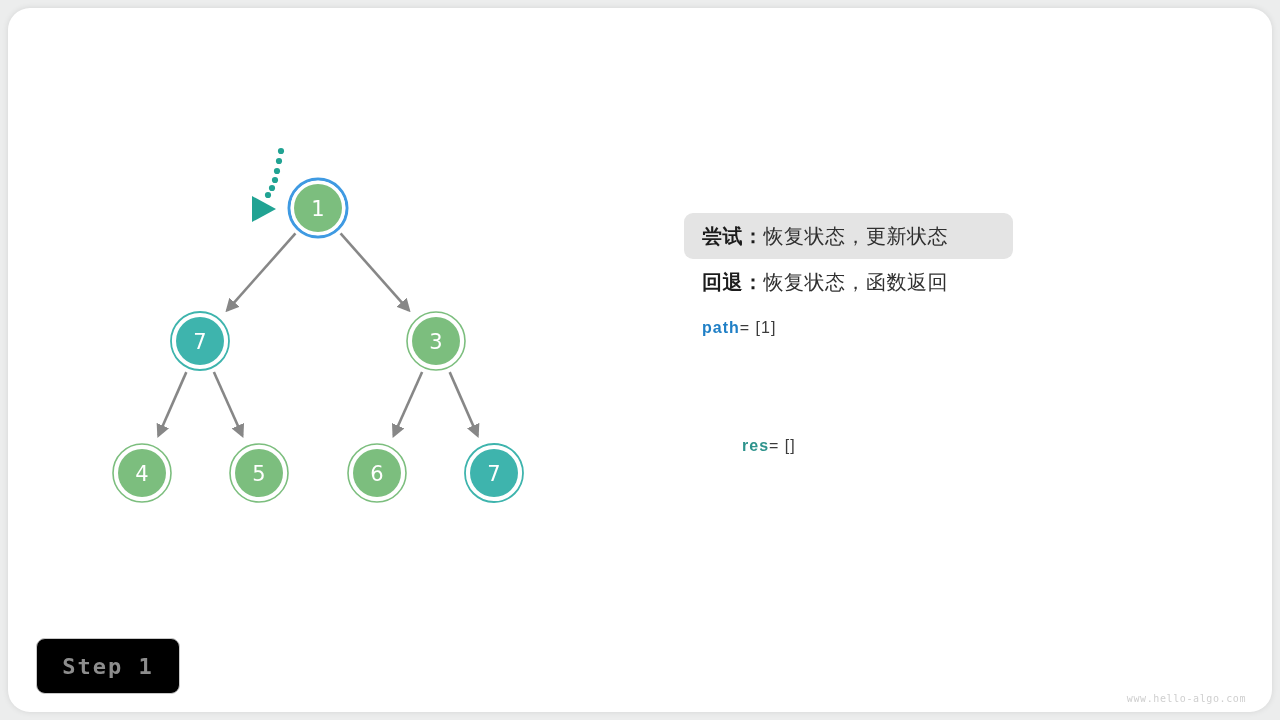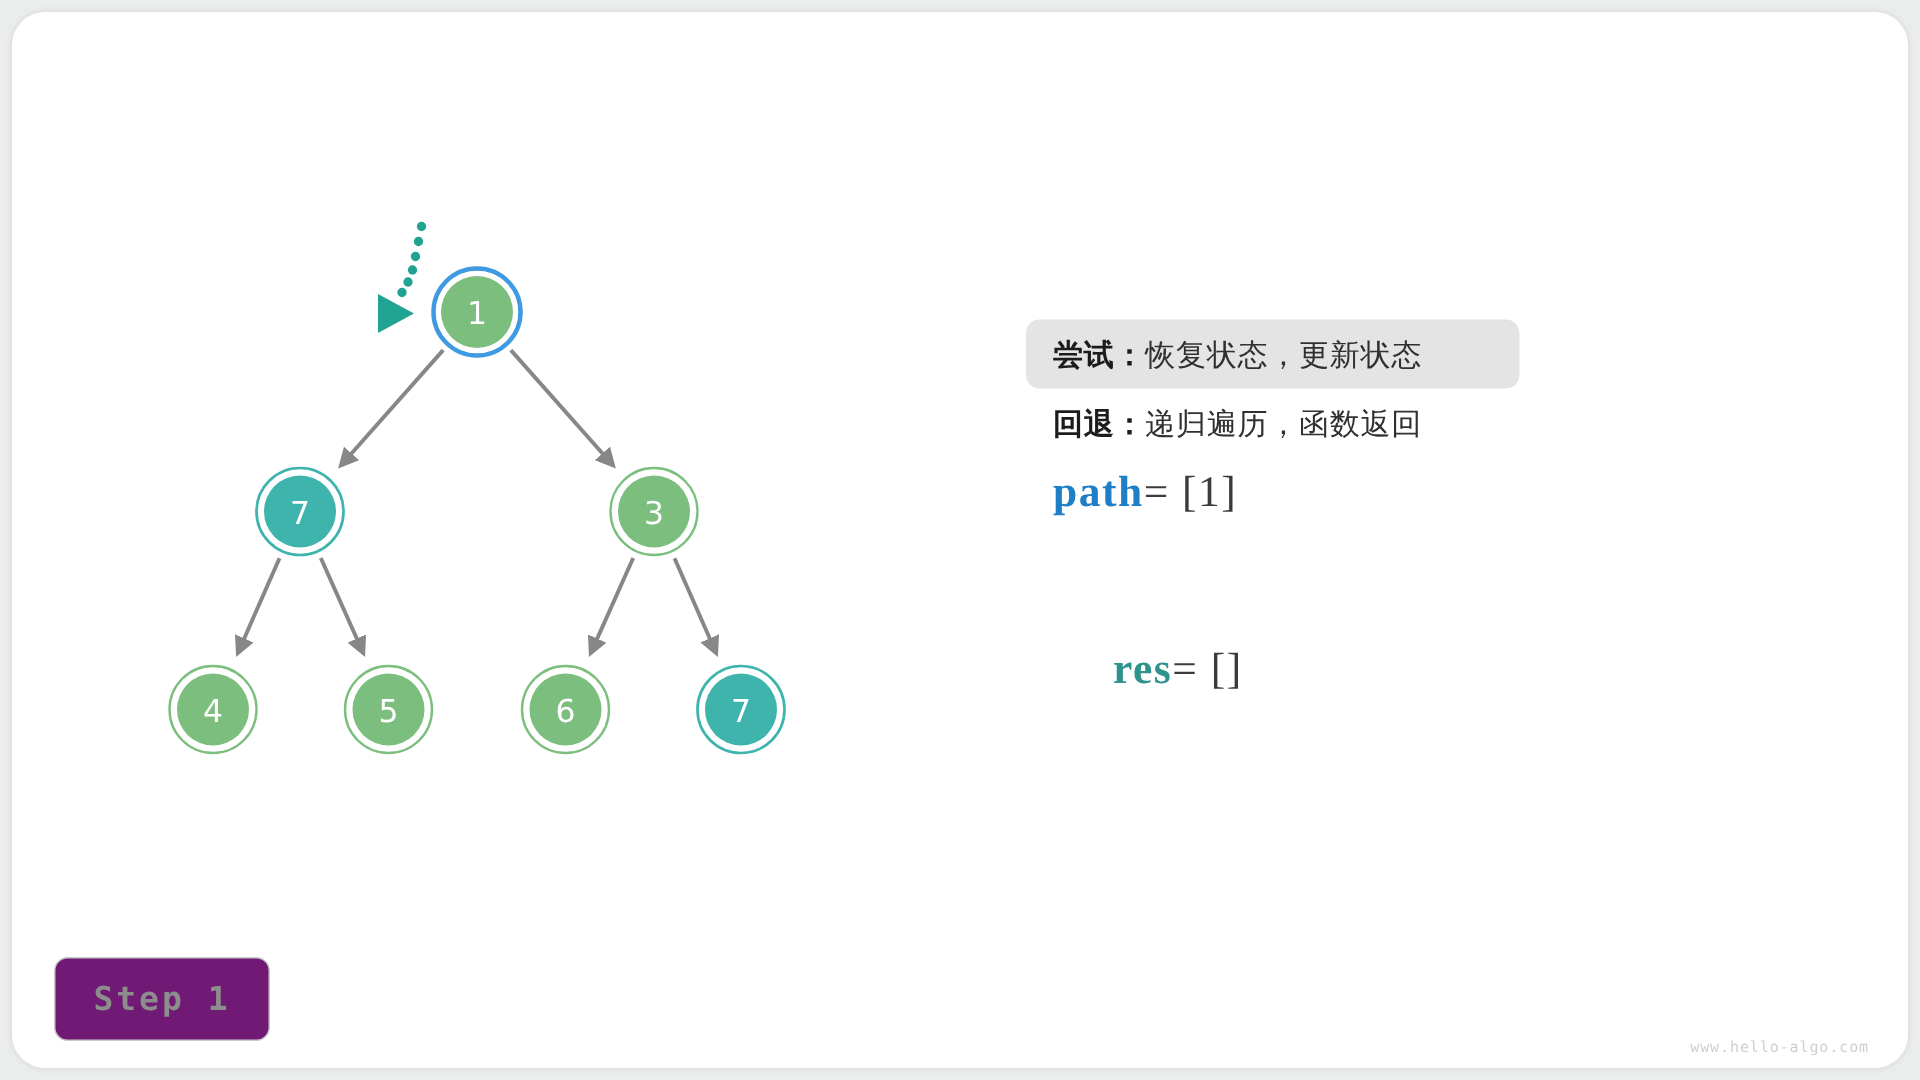--- a/index.html
+++ b/index.html
@@ -67,43 +67,43 @@
   .row.cn .key {
     font-weight: bold;
     color: #1c1c1c;
     letter-spacing: 0.5px;
   }
   .row.cn .val {
     color: #303030;
     letter-spacing: 0.5px;
   }
   .row.code {
-    font-family: Liberation Serif, serif;
-    font-size: 29px;
+    font-family: Liberation Sans, sans-serif;
+    font-size: 16px;
     padding: 0 18px;
     letter-spacing: 1px;
   }
   .row.code .var {
     font-weight: bold;
   }
   .row.code .rest {
     color: #3b3b3b;
   }
   .spacer-row { height: 72px; }
 
   
   #step-badge {
     position: absolute;
     left: 36px;
     top: 638px;
     width: 144px;
     height: 56px;
     border: 1px solid #c8c8c8;
     border-radius: 9px;
-    background: #701a75;
+    background: #000000;
     display: flex;
     align-items: center;
     justify-content: center;
     font-family: "DejaVu Sans Mono", "Liberation Mono", monospace;
     font-size: 22px;
     font-weight: bold;
     color: #8d8d8d;
     letter-spacing: 2px;
     box-sizing: border-box;
   }
@@ -198,21 +198,21 @@
 
   <div id="panel">
 
     <div class="row cn highlight">
       <span class="key">尝试：</span>
       <span class="val">恢复状态，更新状态</span>
     </div>
 
     <div class="row cn">
       <span class="key">回退：</span>
-      <span class="val">递归遍历，函数返回</span>
+      <span class="val">恢复状态，函数返回</span>
     </div>
 
     <div class="row code">
       <span class="var" id="path-var" style="color: rgb(31, 127, 198);">path</span>
         <span class="rest"> = [1]</span>
     </div>
 
     <div class="spacer-row"></div>
 
     <div class="row code">

